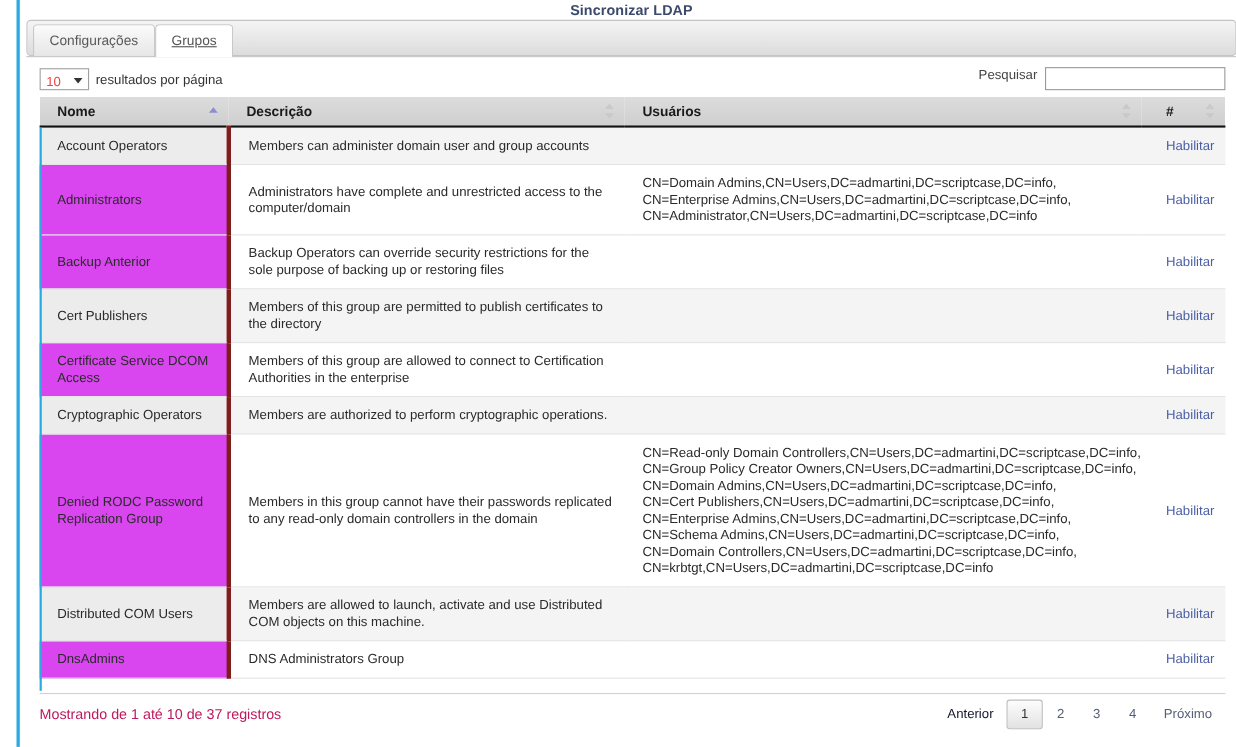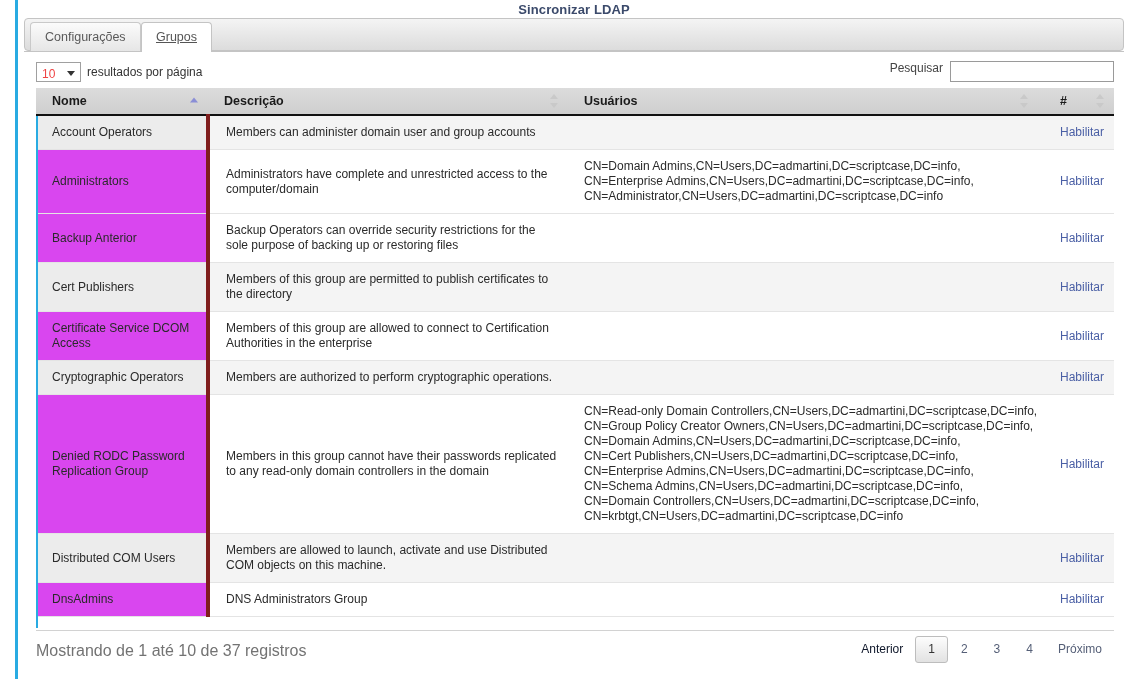--- a/index.html
+++ b/index.html
@@ -228,22 +228,22 @@
   
   .footer {
     position: absolute;
     left: 24px; top: 630px;
     width: 1078px;
     height: 44px;
   }
   .footer-info {
     position: absolute;
     left: 0; top: 12px;
-    font-size: 16px;
-    color: #737373;
+    font-size: 13px;
+    color: #be185d;
   }
   .pager {
     position: absolute;
     right: 0; top: 6px;
     display: flex;
     align-items: center;
     gap: 0px;
   }
   .pg {
     font-size: 12px;

